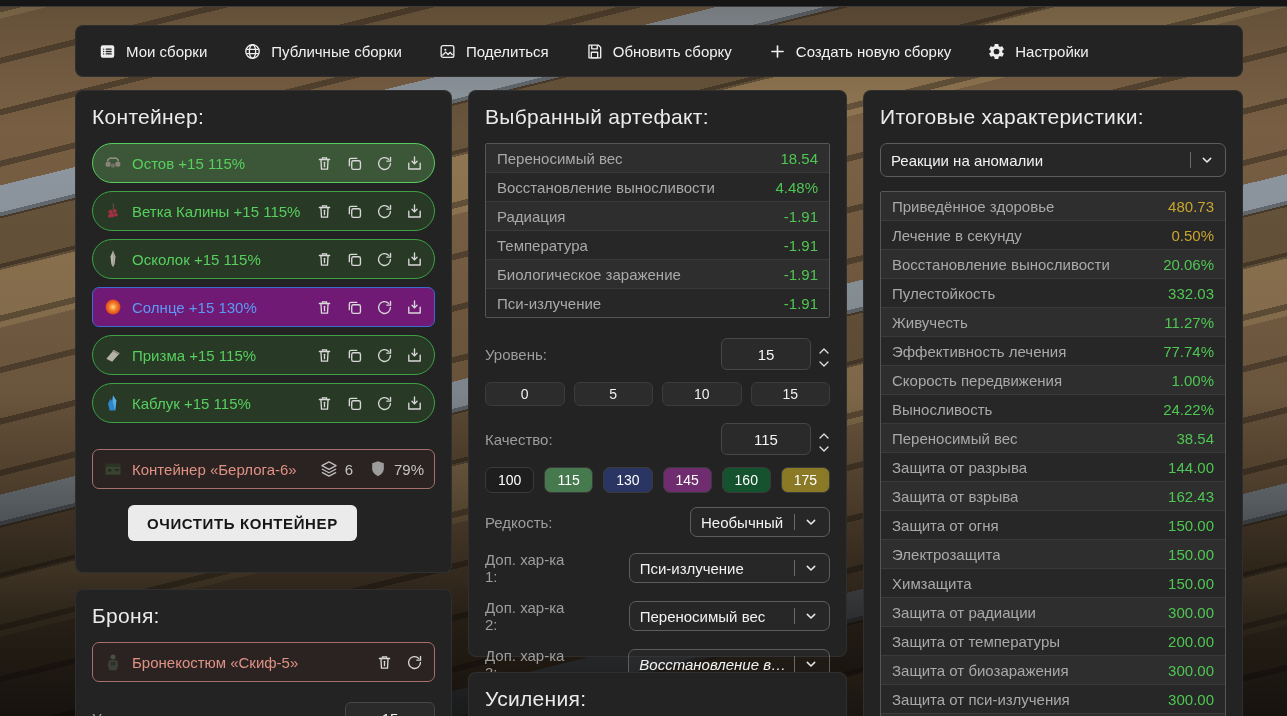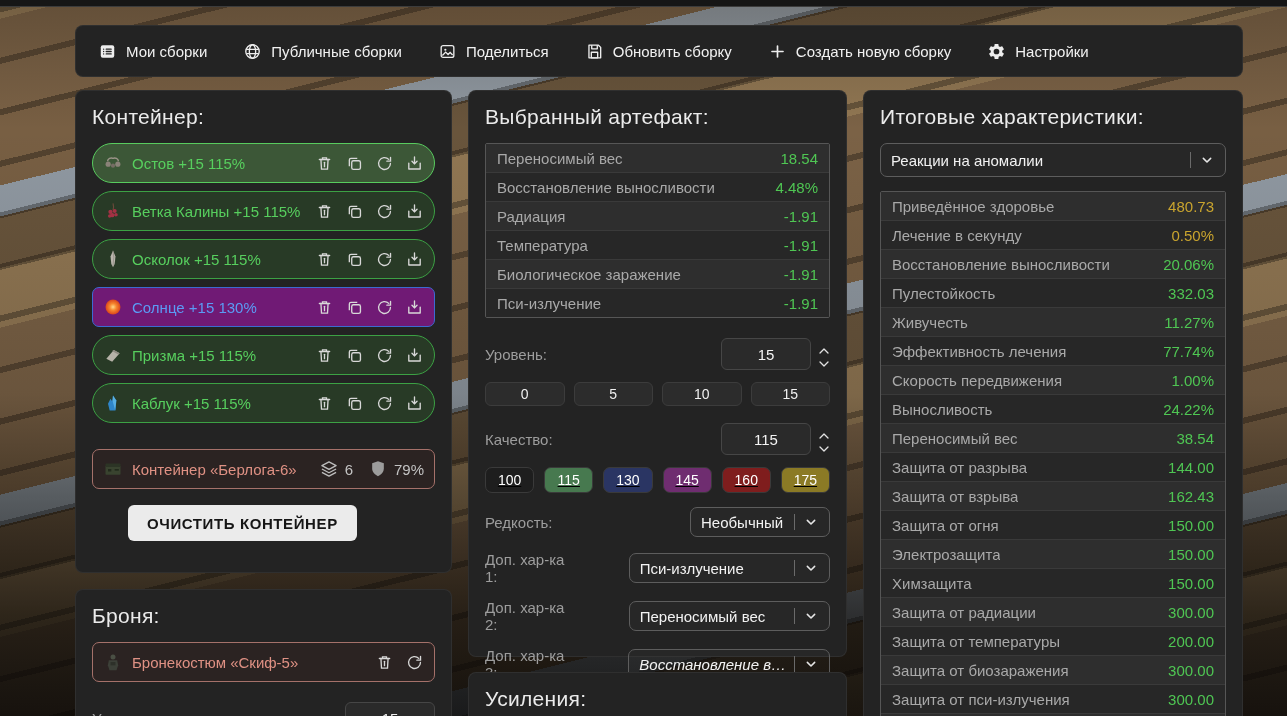--- a/index.html
+++ b/index.html
@@ -67,21 +67,21 @@
   .field-label{color:#9d9d9d;font-size:15px;}
   .num-wrap{display:flex;align-items:center;gap:7px;}
   .num-input{width:84px;height:28px;background:#2a2a2a;border:1px solid #464646;border-radius:6px;
              color:#f3f3f3;text-align:center;font-size:15px;font-family:inherit;}
   .spin{display:flex;flex-direction:column;gap:4px;}
   .spin-btn{width:12px;height:9px;background:none;border:none;padding:0;color:#e2e2e2;cursor:pointer;}
 
   .preset-row{display:grid;grid-template-columns:repeat(4,1fr);gap:9px;margin-top:12px;}
   .preset-btn{height:24px;background:#2c2c2c;border:1px solid #3c3c3c;border-radius:6px;color:#f0f0f0;
               font-size:14px;display:flex;align-items:center;justify-content:center;font-family:inherit;cursor:pointer;}
-  .quality-row{grid-template-columns:repeat(6,1fr);gap:10px;text-decoration:underline;}
+  .quality-row{grid-template-columns:repeat(6,1fr);gap:10px;}
   .quality-btn{height:26px;border:1px solid #3a3a3a;border-radius:7px;color:#fff;font-weight:500;}
 
   .select-row{display:flex;align-items:center;justify-content:space-between;margin-top:14px;gap:48px;}
   .select{height:30px;border:1px solid #5d5d5d;border-radius:7px;display:flex;align-items:center;
           padding:0 10px;gap:8px;box-sizing:border-box;background:rgba(255,255,255,.02);cursor:pointer;}
   .select .value{color:#f2f2f2;font-size:15px;flex:1;white-space:nowrap;overflow:hidden;}
   .select .divider{width:1px;height:16px;background:#6a6a6a;flex:0 0 auto;}
   .select .icon{width:16px;height:16px;color:#e6e6e6;flex:0 0 auto;}
   .select.wide{width:100%;height:34px;margin-bottom:14px;}
 </style>
@@ -475,21 +475,21 @@
                 <path d="M4 4l8 8 8-8"></path>
               </svg></button>
         </span>
       </span>
     </div>
     <div class="preset-row quality-row" id="quality-presets">
         <button class="preset-btn quality-btn" style="background: rgb(30, 30, 30);">100</button>
         <button class="preset-btn quality-btn" style="background: rgb(71, 121, 79);">115</button>
         <button class="preset-btn quality-btn" style="background: rgb(42, 53, 99);">130</button>
         <button class="preset-btn quality-btn" style="background: rgb(111, 45, 112);">145</button>
-        <button class="preset-btn quality-btn" style="background: #7f1d1d;">160</button>
+        <button class="preset-btn quality-btn" style="background: #14532d;">160</button>
         <button class="preset-btn quality-btn" style="background: rgb(139, 122, 37);">175</button>
       </div>
 
     <div id="select-rows">
         <div class="select-row">
           <span class="field-label">Редкость:</span>
           <div class="select" style="width: 140px;">
             <span class="value">Необычный</span>
             <span class="divider"></span>
             <span class="icon">

